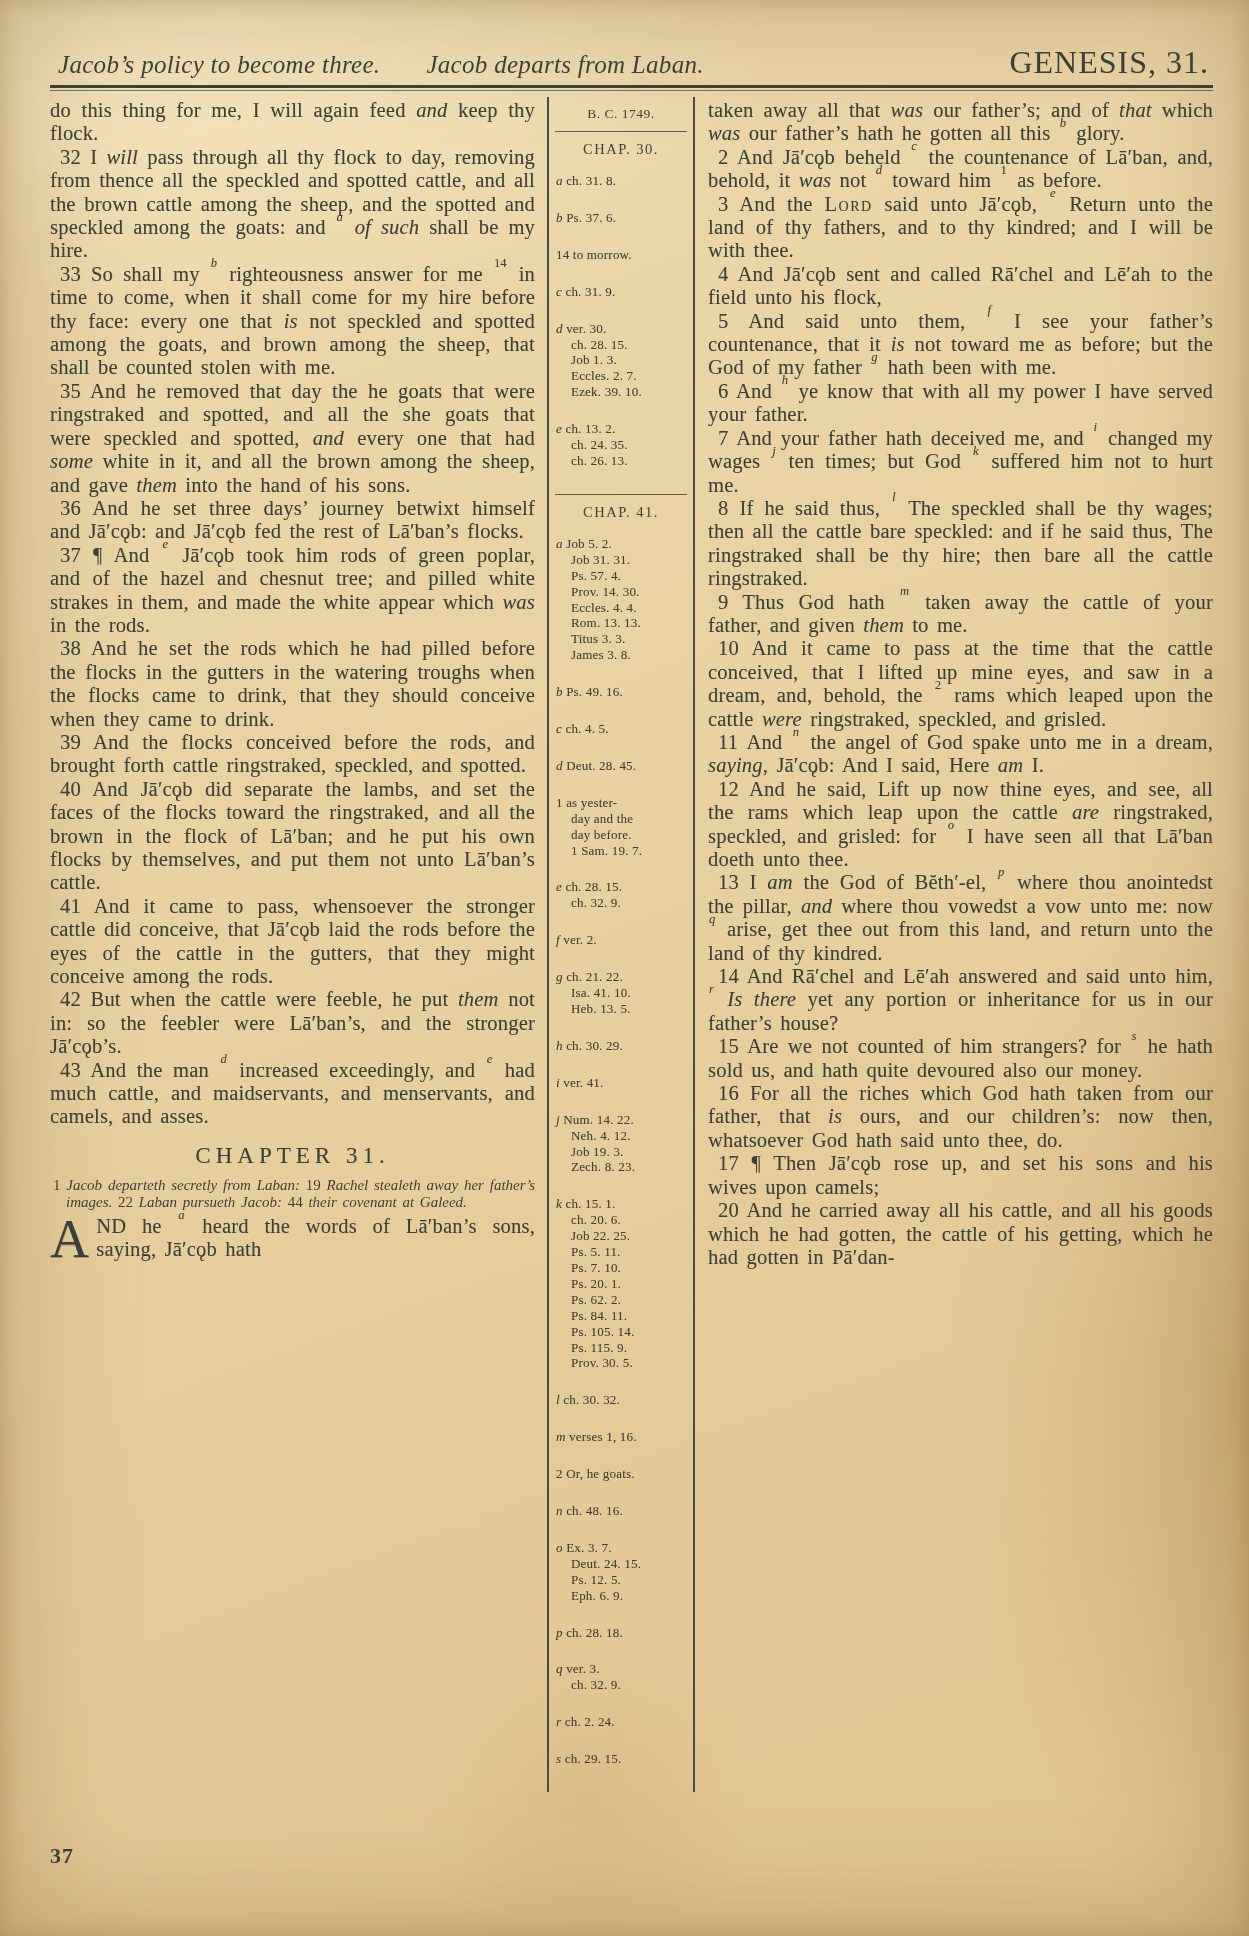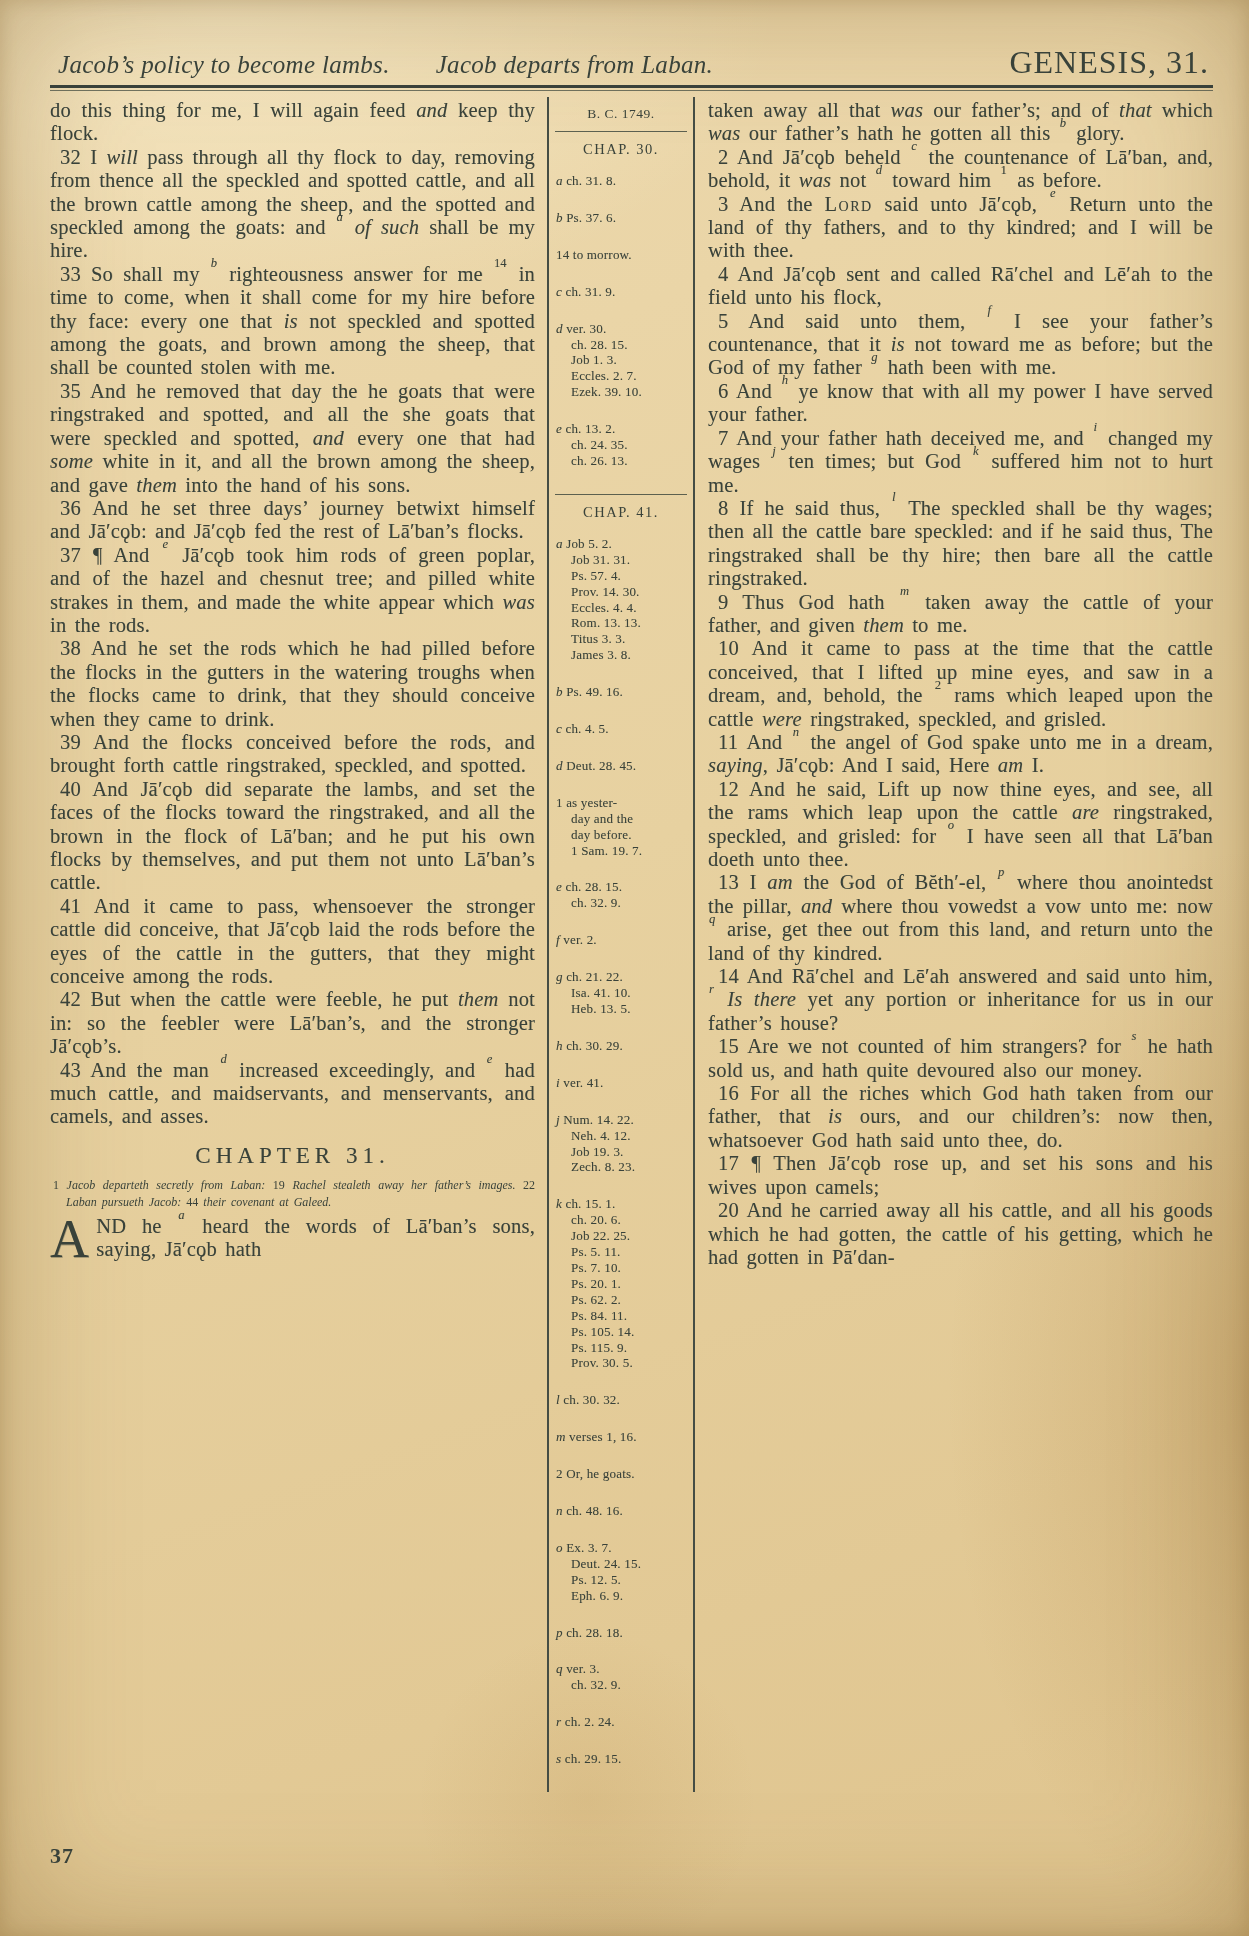--- a/index.html
+++ b/index.html
@@ -26,38 +26,38 @@
   .col-right { flex:1; padding-left:13px; padding-top:2px; }
   .verse, .opening {
     font-size:20.5px; line-height:23.4px; text-align:justify;
     letter-spacing:0.2px; word-spacing:3px; text-indent:10px;
     text-shadow:0.3px 0.3px 0 rgba(57,66,58,0.28);
   }
   #left-verses .verse:first-child, #right-verses .verse:first-child { text-indent:0; }
   .ref { font-size:12.5px; line-height:0; position:relative; top:-0.45em; margin:0 2px 0 1px; letter-spacing:0; }
   .sc { font-variant:small-caps; letter-spacing:1.5px; }
   .chapter-heading { text-align:center; font-weight:normal; font-size:23px; letter-spacing:5px; margin:14px 0 8px; text-shadow:0.3px 0.3px 0 rgba(57,66,58,0.3); }
-  .chapter-summary { font-size:12px; line-height:17px; text-align:justify; padding-left:16px; text-indent:-13px; word-spacing:2px; }
+  .chapter-summary { font-size:15px; line-height:17px; text-align:justify; padding-left:16px; text-indent:-13px; word-spacing:2px; }
   .opening { margin-top:4px; text-indent:0; }
   .drop-cap { float:left; font-size:54px; line-height:41px; padding:4px 7px 0 0; text-shadow:0.5px 0.5px 0 rgba(57,66,58,0.35); }
   .bc-date { text-align:center; font-size:13.5px; letter-spacing:0.5px; padding:5px 0 9px; }
   .ref-rule { border-top:1.5px solid rgba(67,75,64,0.85); margin:0 -1px 9px; }
   .ref-title { text-align:center; font-size:14.5px; letter-spacing:1.5px; margin-bottom:15px; }
   .ref-section { padding-bottom:4px; }
   .ref-entry { font-size:13px; line-height:15.9px; white-space:pre-line; padding-left:15px; text-indent:-15px; margin-bottom:21px; letter-spacing:0.2px; text-shadow:0.2px 0.2px 0 rgba(57,66,58,0.25); }
   .page-number { position:absolute; left:50px; top:1843px; width:497px; text-align:left; font-size:22px; font-weight:bold; letter-spacing:1px; }
 </style>
 </head>
 <body>
 
 <div class="page">
 
   <div class="header">
     <span class="running-title">
-      <span>Jacob’s policy to become lambs.</span>
+      <span>Jacob’s policy to become three.</span>
       <span>Jacob departs from Laban.</span>
     </span>
     <span class="book-chapter">GENESIS, 31.</span>
   </div>
 
   <div class="header-rule"></div>
 
   <div class="columns">
 
     <div class="col-left">

